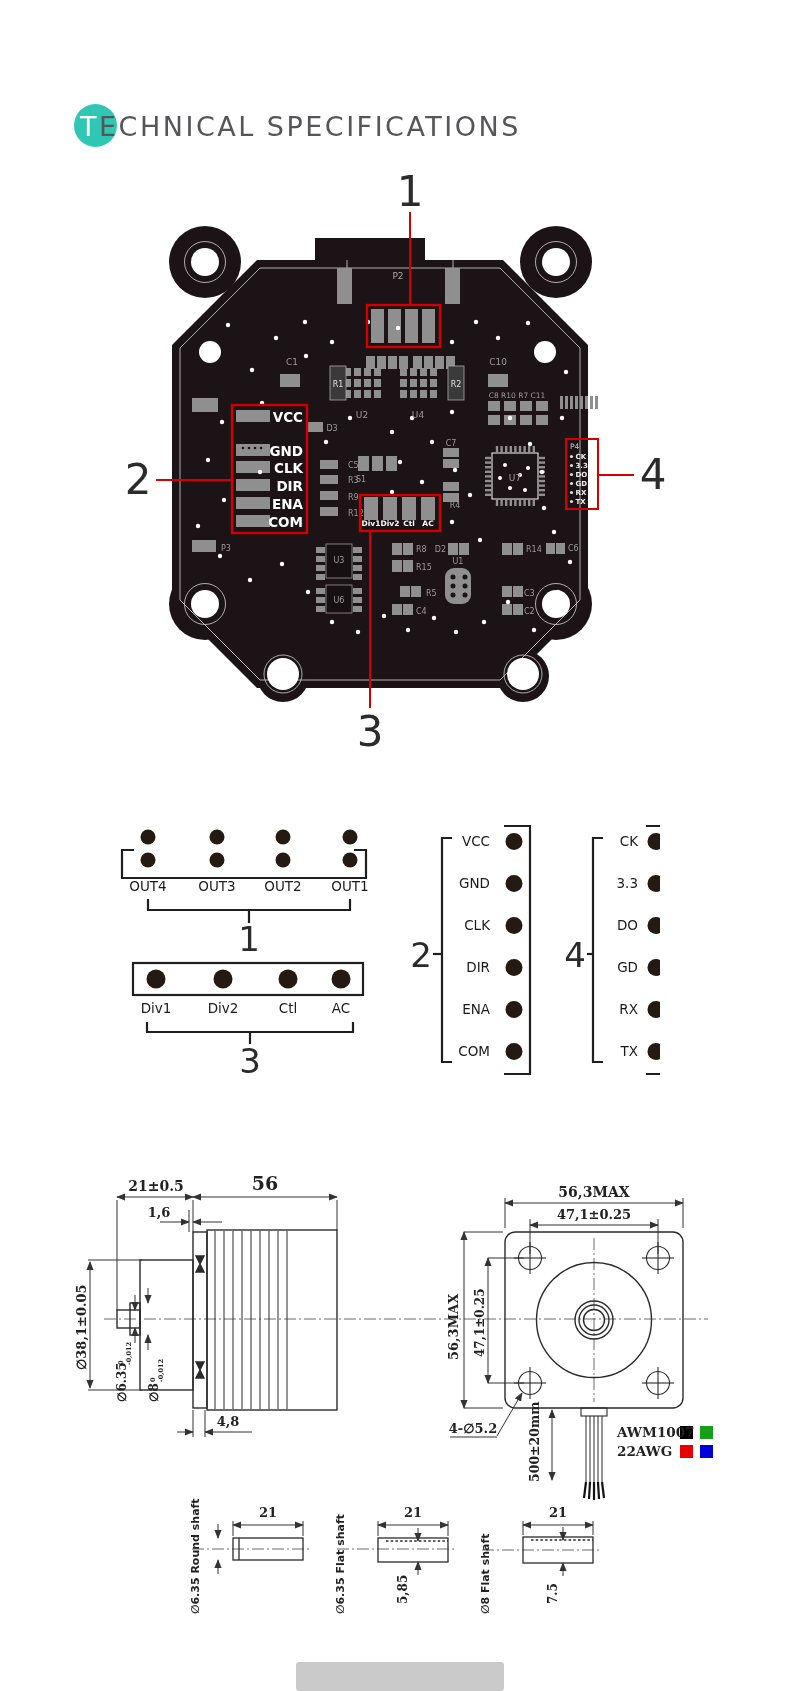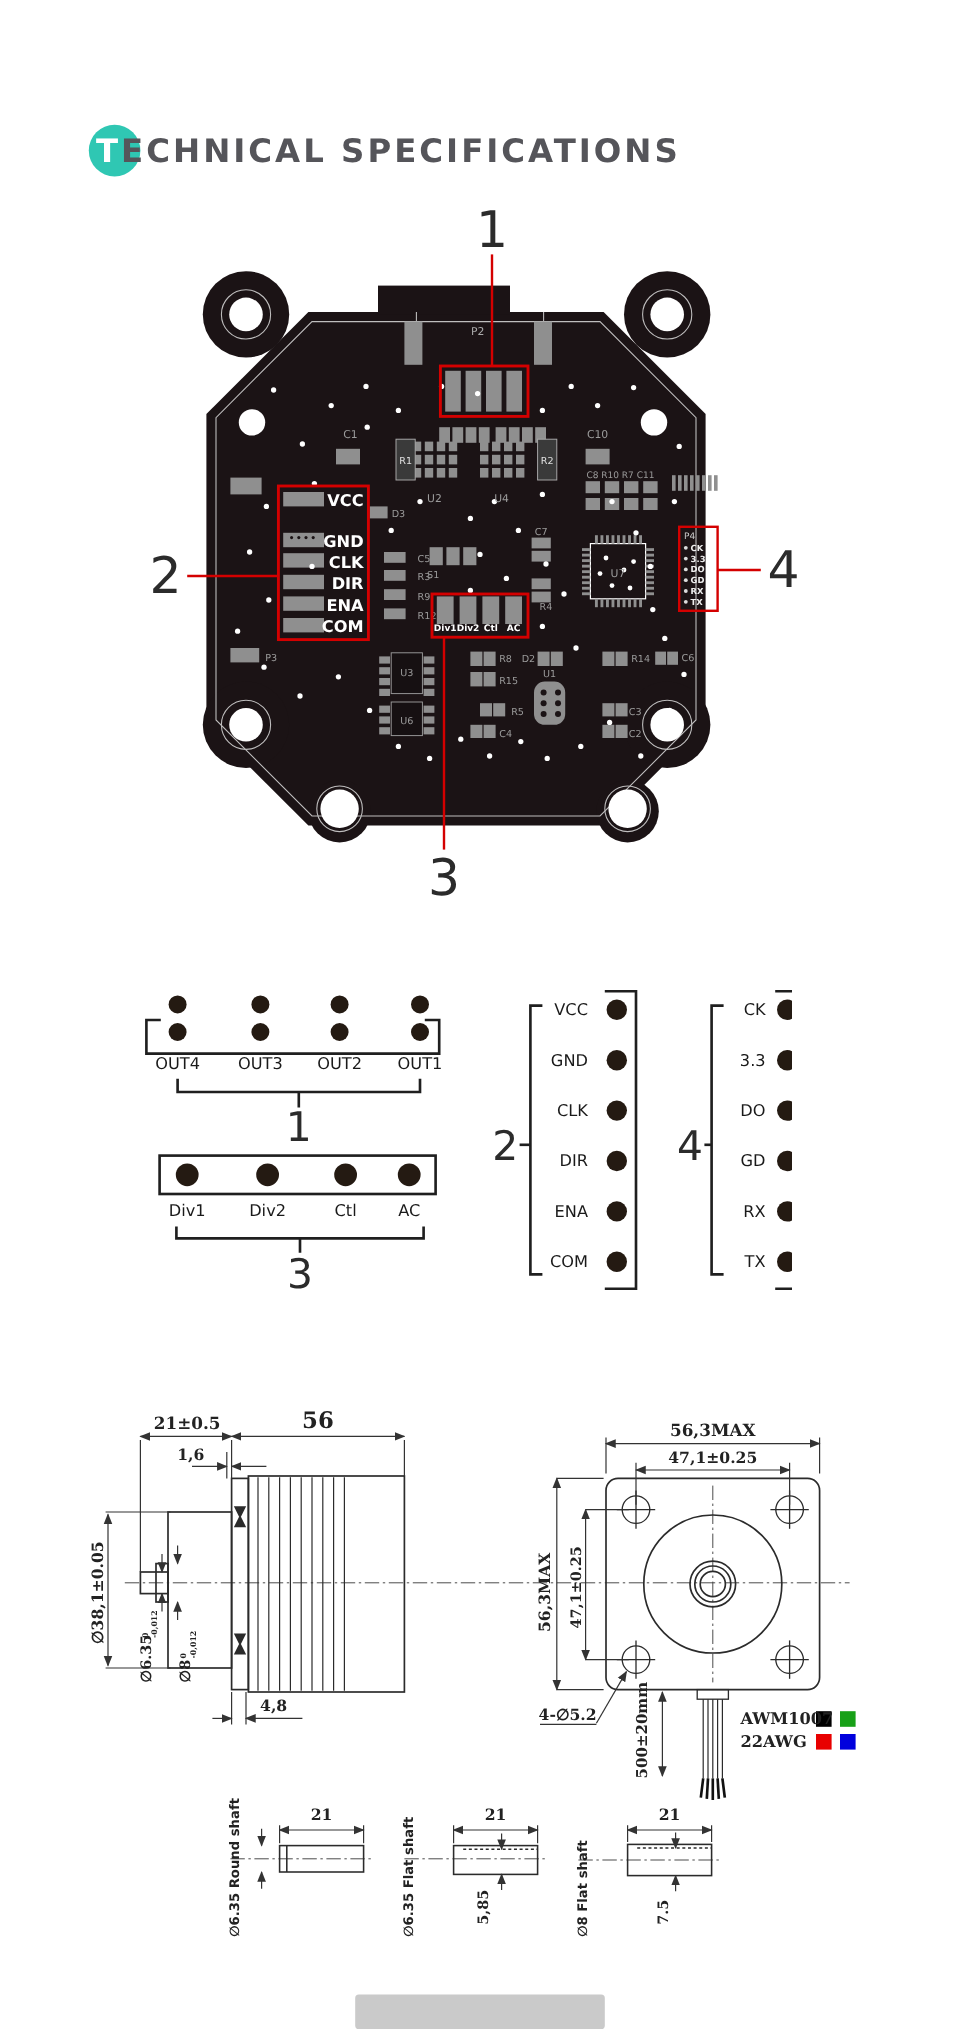--- a/index.html
+++ b/index.html
@@ -1,19 +1,19 @@
 <!DOCTYPE html>
 <html><head>
 <meta charset="utf-8">
 <style>
   html,body{margin:0;padding:0;background:#fff;}
   .page{position:relative;width:800px;height:1691px;background:#ffffff;overflow:hidden;
         font-family:"DejaVu Sans",sans-serif;}
   .title-dot{position:absolute;left:74px;top:104px;width:43px;height:43px;border-radius:50%;}
-  h1.title{position:absolute;left:80px;top:111px;margin:0;font-size:27px;font-weight:700;
+  h1.title{position:absolute;left:80px;top:111px;margin:0;font-size:27px;font-weight:400;
            letter-spacing:2.5px;color:#55555a;font-family:"DejaVu Sans",sans-serif;}
   h1.title::first-letter{color:#ffffff;}
   svg{position:absolute;}
   .crop-box{position:absolute;left:296px;top:1662px;width:208px;height:29px;background:#cacaca;border-radius:3px;}
   text{user-select:none;}
 </style>
 </head>
 <body>
 
 <div class="page">

